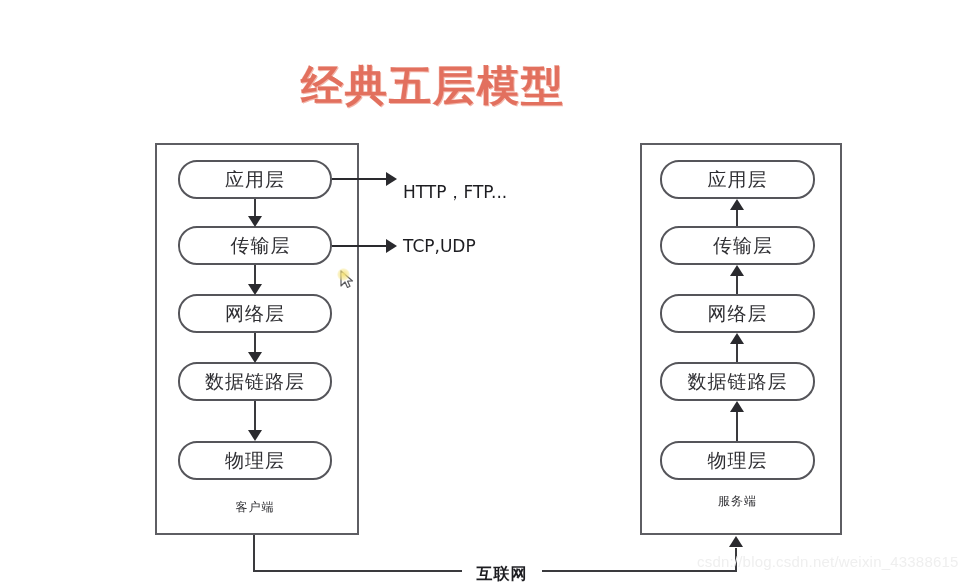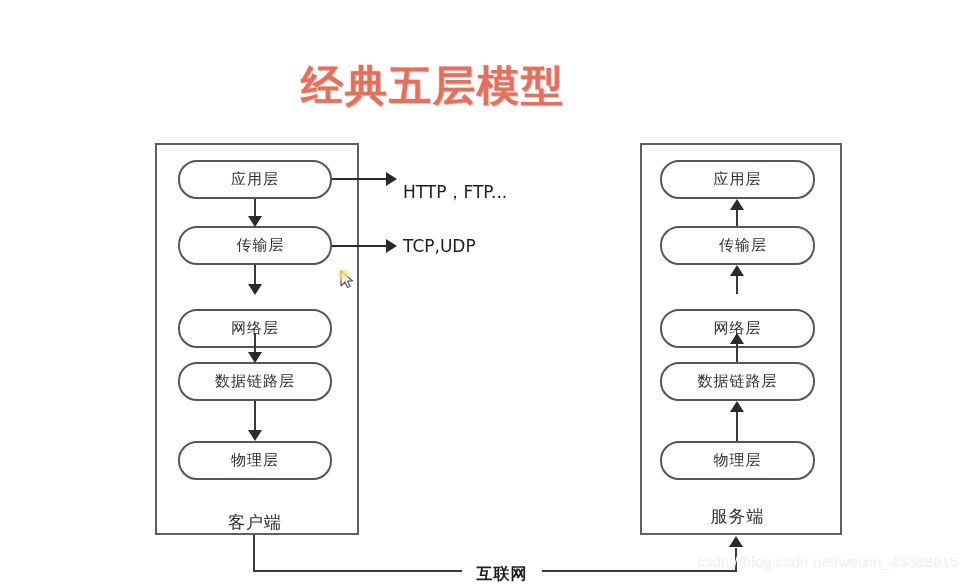--- a/index.html
+++ b/index.html
@@ -46,43 +46,42 @@
   
   .layer {
     position: absolute;
     border: 2px solid #55555a;
     border-radius: 19px;
     background: #ffffff;
     box-sizing: border-box;
     display: flex;
     align-items: center;
     justify-content: center;
-    font-size: 15px;
+    font-size: 19px;
     color: #2f2f33;
     letter-spacing: 1px;
     font-family: "DejaVu Sans", "Liberation Sans", sans-serif;
   }
   .client-layer { left: 178px; width: 154px; height: 39px; }
   .server-layer { left: 660px; width: 155px; height: 39px; }
 
   .L0 { top: 160px; }
   .L1 { top: 226px; padding-left: 11px; }
-  .L2 { top: 309px; }
+  .L2 { top: 294px; }
   .L3 { top: 362px; }
   .L4 { top: 441px; }
 
   
   .endpoint-caption {
     position: absolute;
-    font-size: 17px;
+    font-size: 12px;
     color: #2f2f33;
     letter-spacing: 1px;
     text-align: center;
     font-family: "DejaVu Sans", "Liberation Sans", sans-serif;
-    margin-top: 12px;
   }
   #client-caption { left: 178px; top: 499px; width: 154px; }
   #server-caption { left: 660px; top: 493px; width: 155px; }
 
   
   .vline {
     position: absolute;
     width: 2px;
     background: #3a3a3e;
   }

